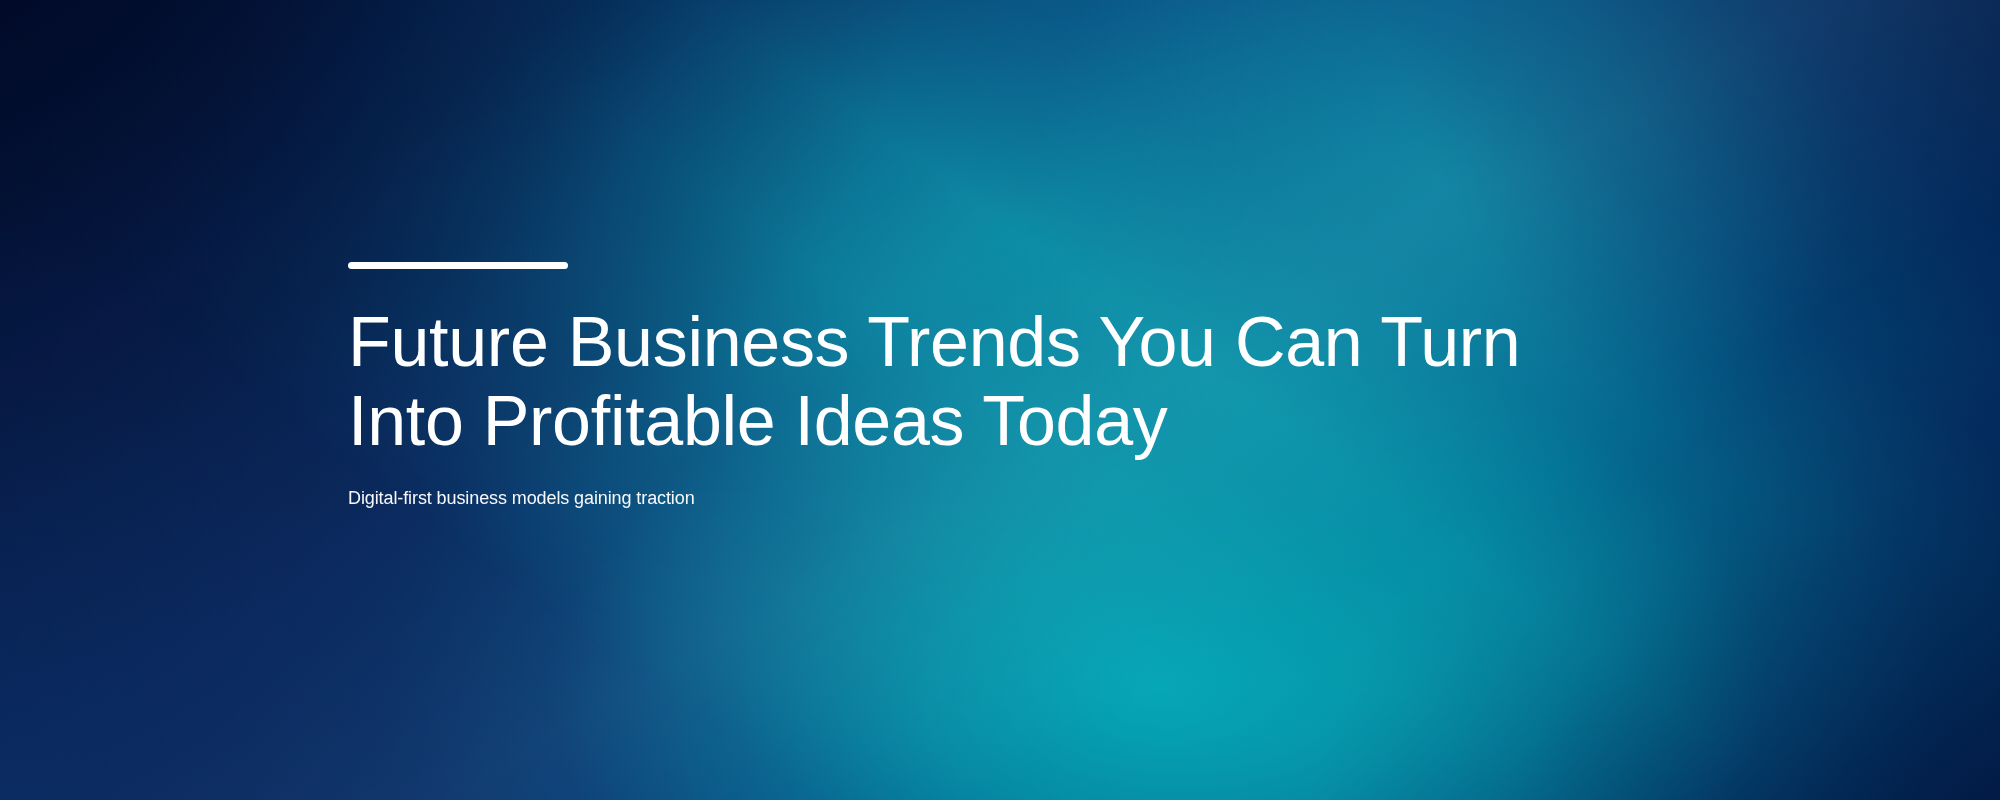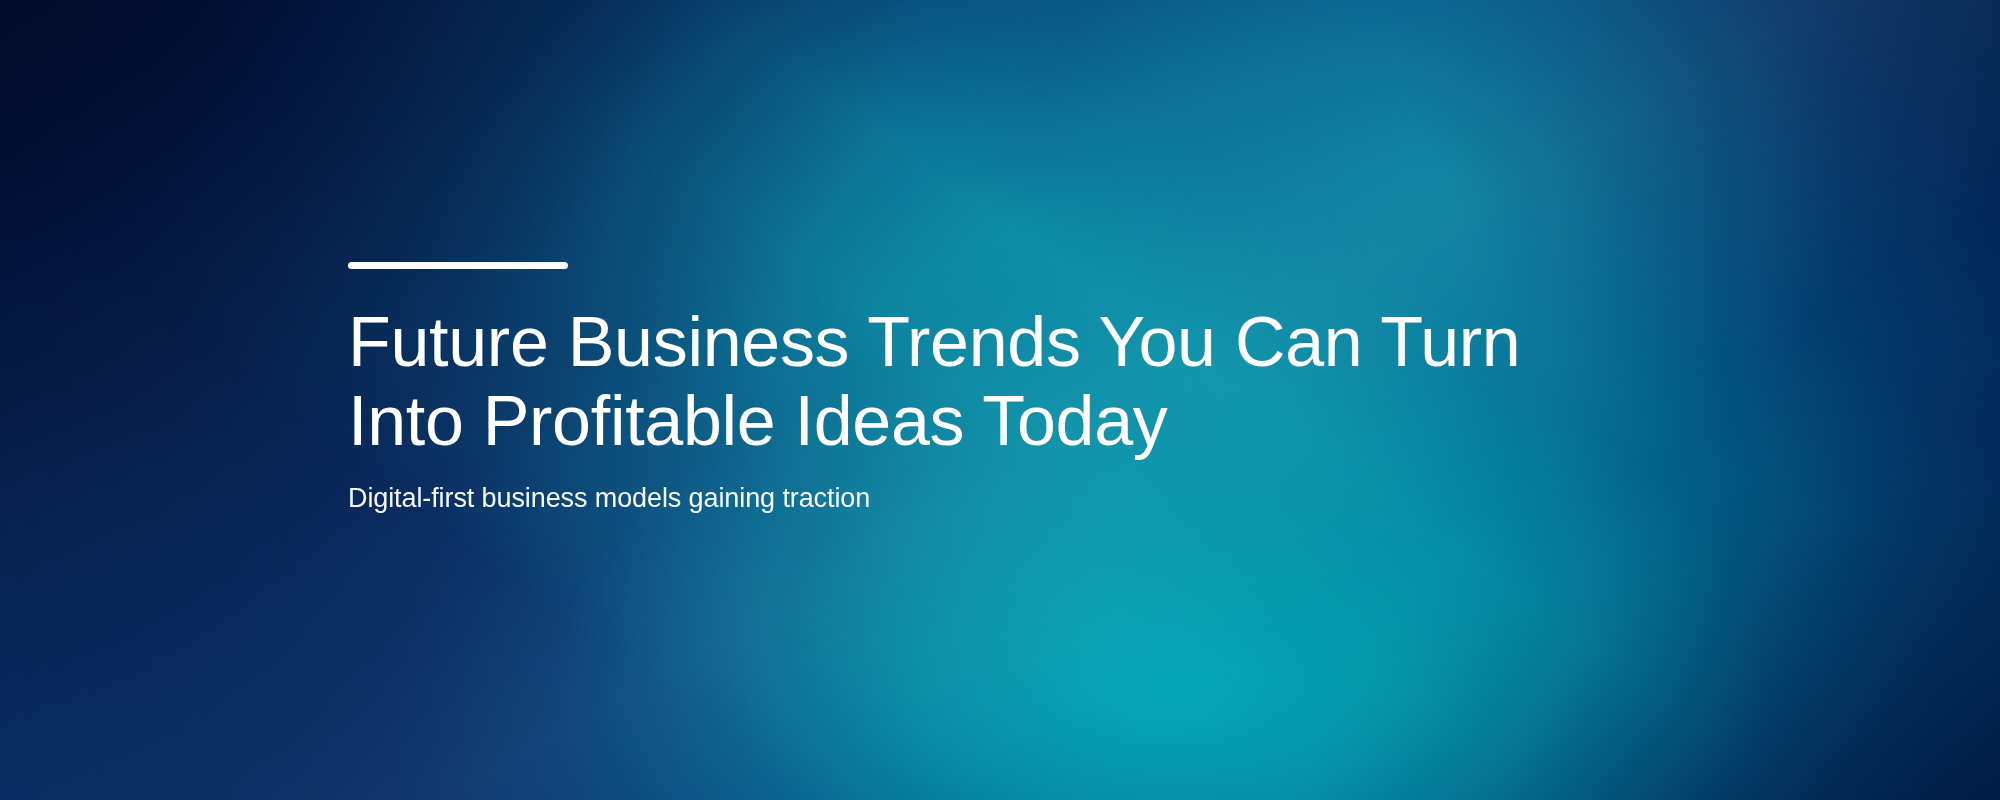--- a/index.html
+++ b/index.html
@@ -143,21 +143,21 @@
     color: #ffffff;
     font-size: 70px;
     font-weight: 300;
     line-height: 79px;
     letter-spacing: -0.3px;
     white-space: pre-line;
   }
   .hero-subtitle {
     margin: 20px 0 0 0;
     color: #ffffff;
-    font-size: 27px;
+    font-size: 18px;
     font-weight: 400;
     line-height: 34px;
     letter-spacing: -0.1px;
     opacity: 0.97;
   }
 </style>
 </head>
 <body>
 
 <div id="hero-banner">

